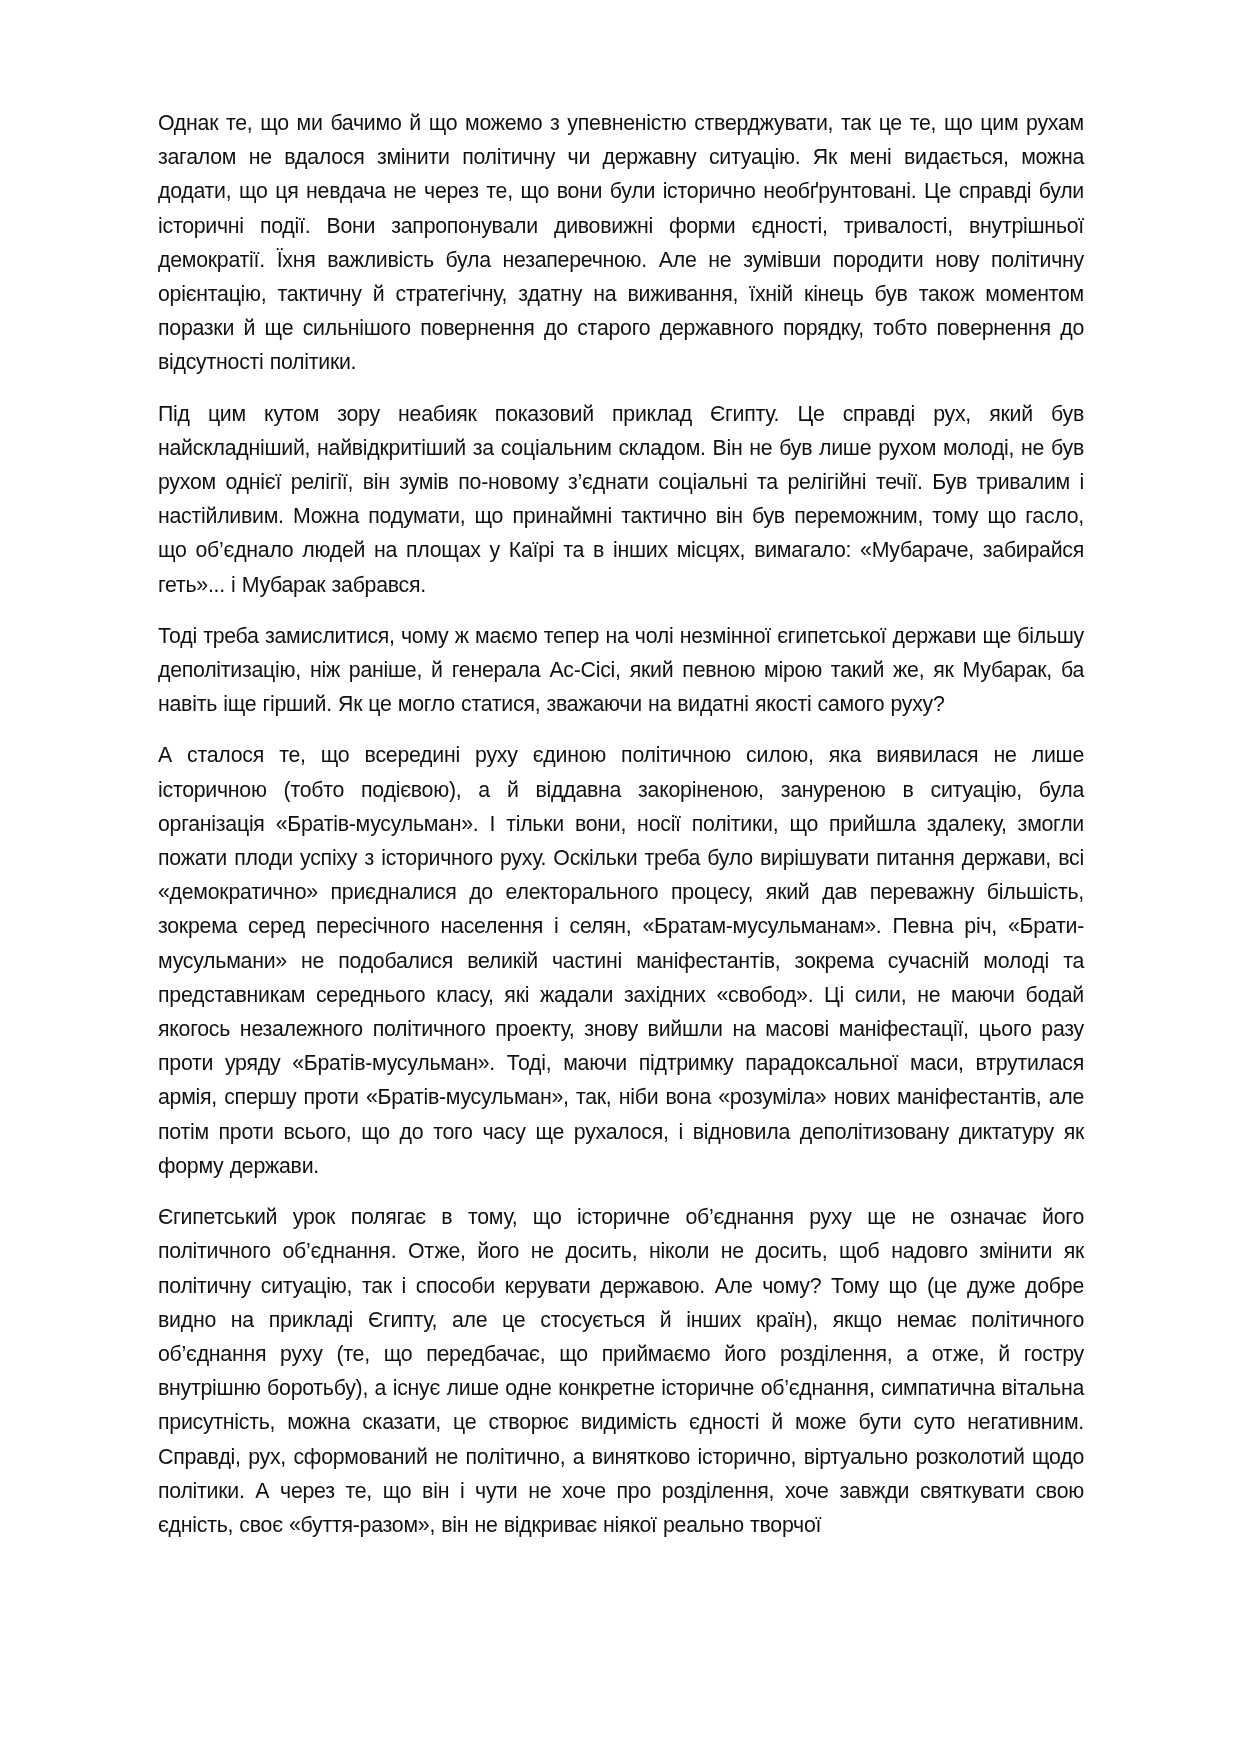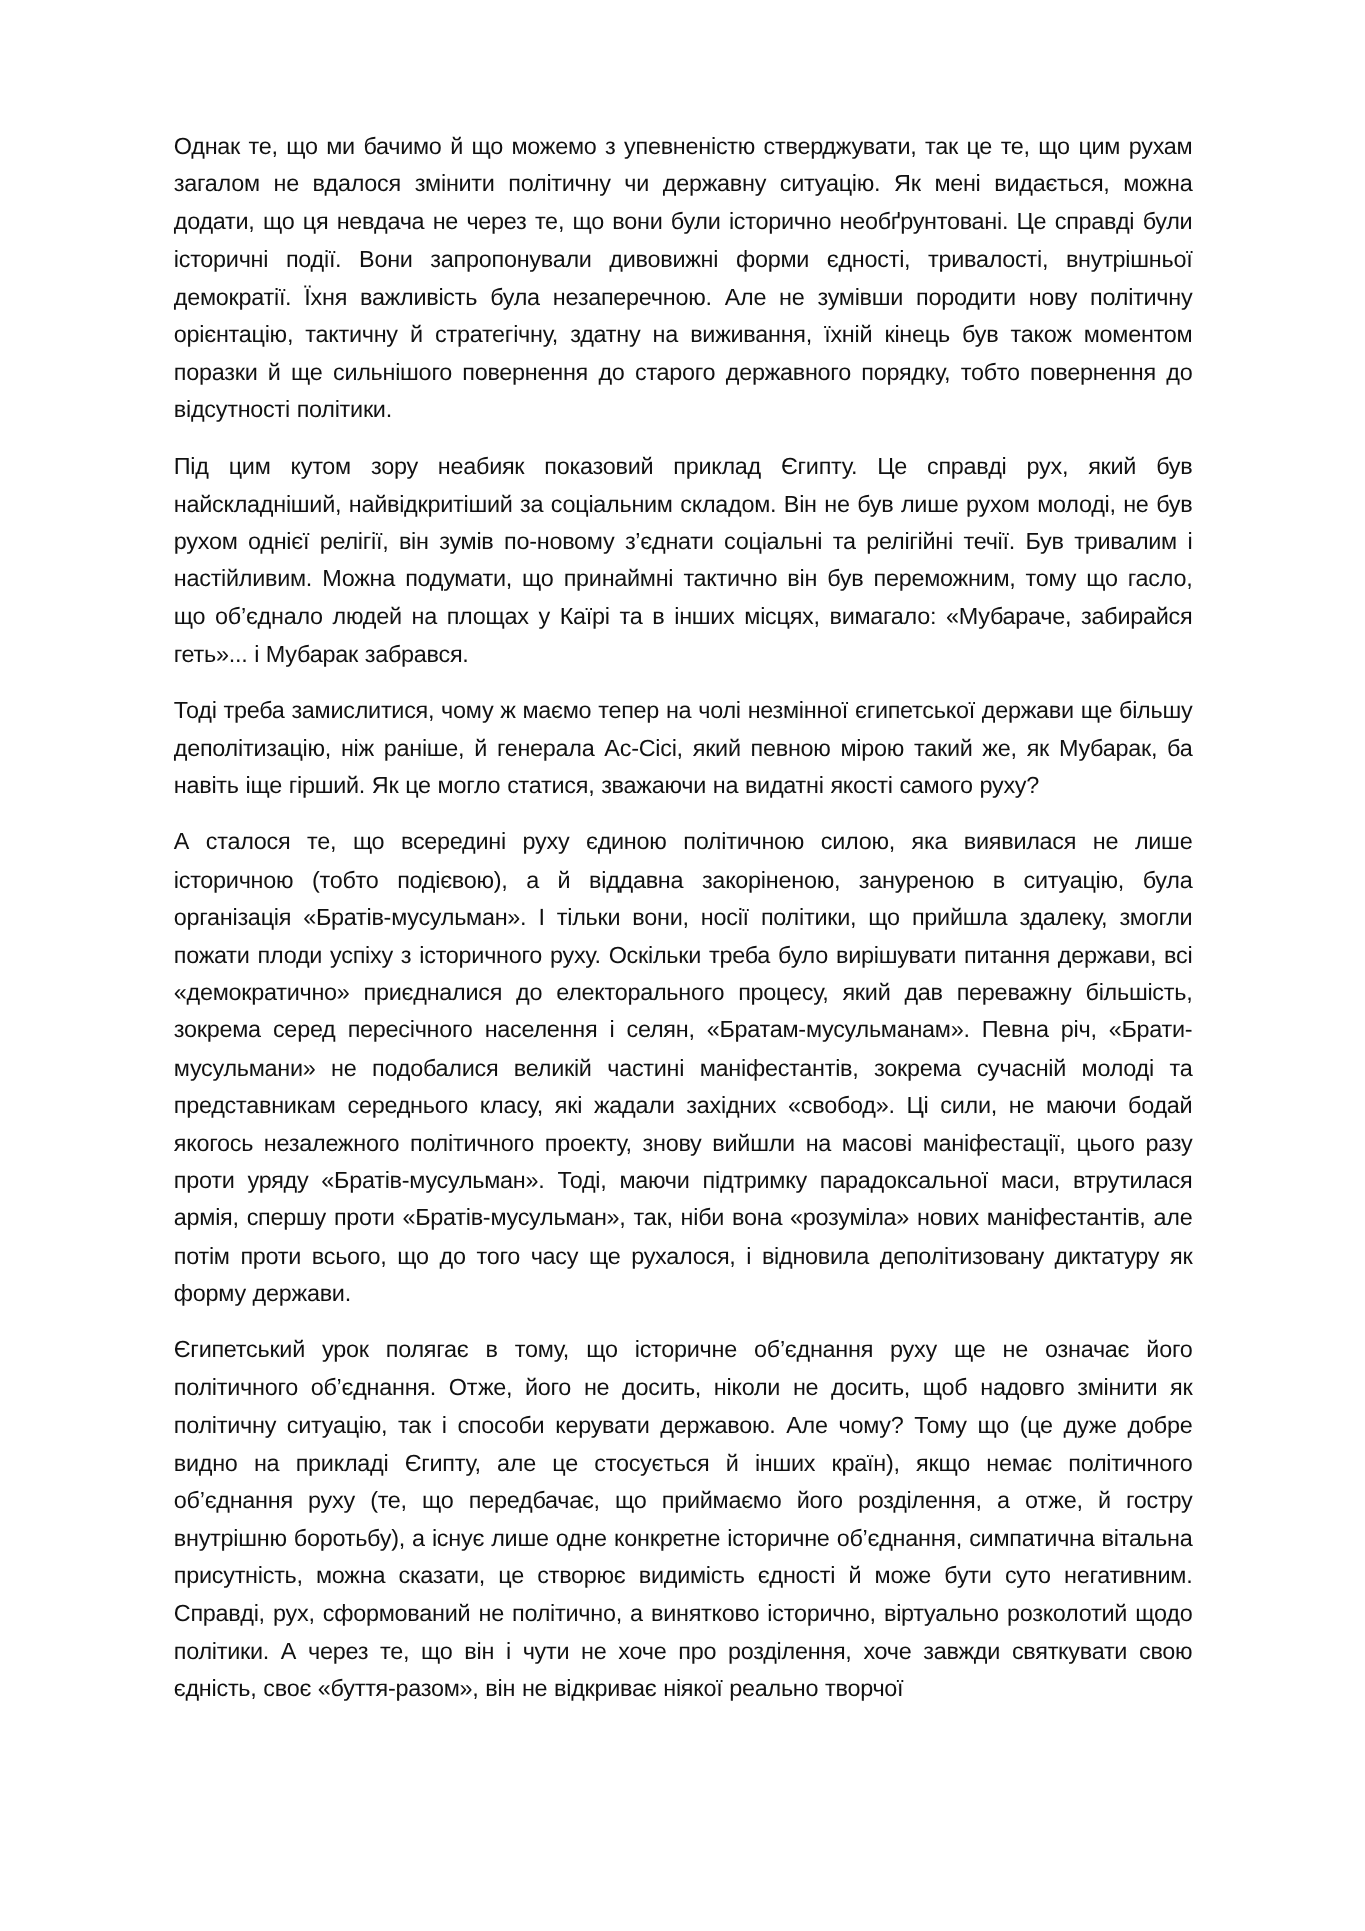--- a/index.html
+++ b/index.html
@@ -9,21 +9,21 @@
     }
     body {
       width: 1241px;
       height: 1755px;
       position: relative;
       overflow: hidden;
     }
     .page {
       position: absolute;
       left: 158px;
-      top: 116px;
+      top: 106px;
       width: 926px;
       font-family: "Liberation Sans", sans-serif;
       font-size: 21.3px;
       line-height: 34.2px;
       color: #111111;
     }
     .para {
       margin: 0 0 17px 0;
       text-align: justify;
       text-align-last: left;

